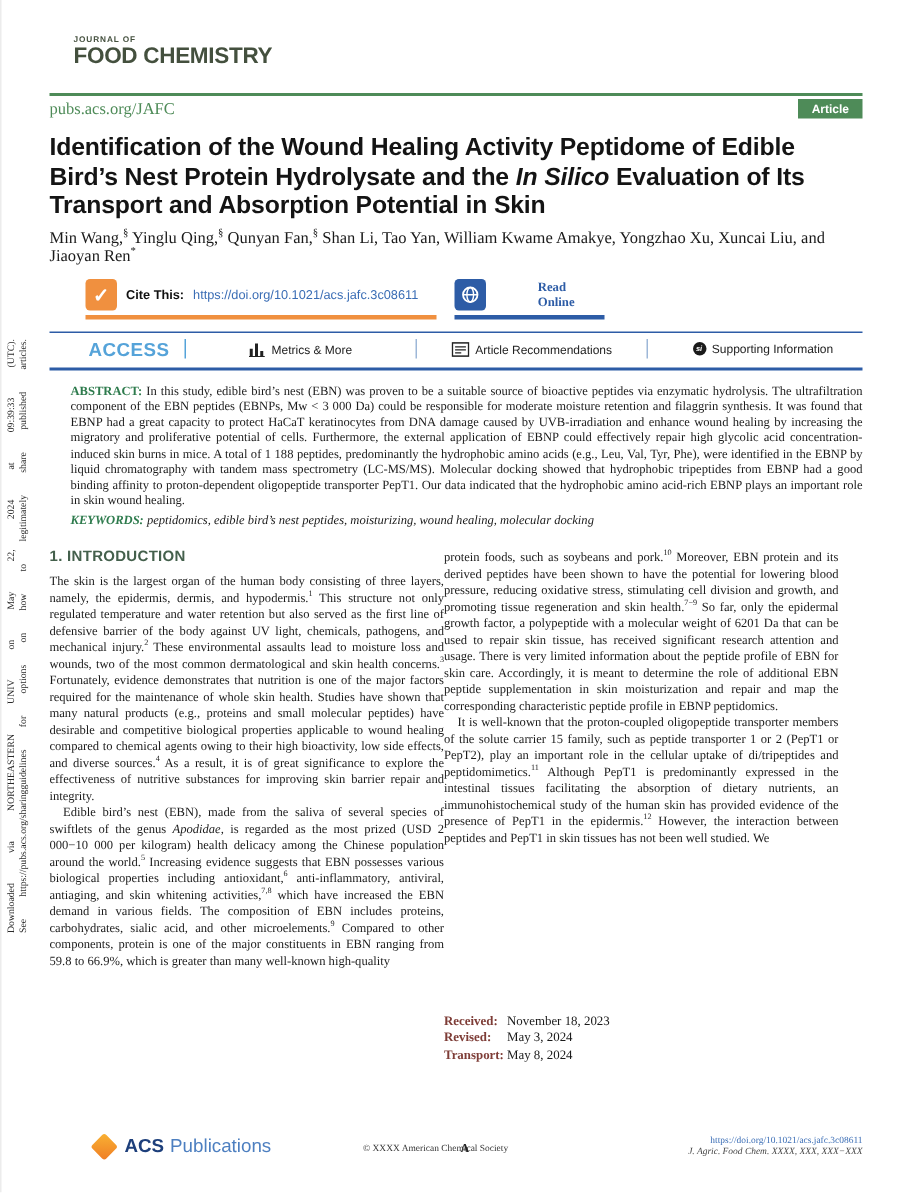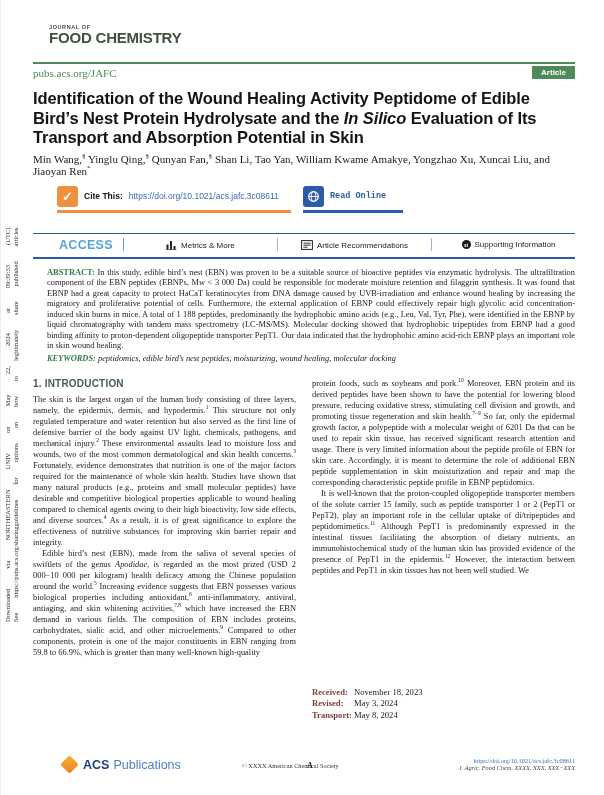--- a/index.html
+++ b/index.html
@@ -38,37 +38,37 @@
             padding-bottom:3px;width:234px;cursor:pointer;}
   .cite-icon{width:21px;height:21px;background:var(--cite-orange);color:#fff;font-weight:bold;
              display:flex;align-items:center;justify-content:center;font-size:13px;border-radius:3px;
              font-family:"Liberation Sans",sans-serif;}
   .cite-label{font-family:"Liberation Sans",sans-serif;font-size:8.5px;font-weight:bold;color:#111;}
   .cite-doi{font-family:"Liberation Sans",sans-serif;font-size:8.5px;color:var(--link-blue);text-decoration:none;}
   .read-box{display:flex;align-items:center;gap:6px;border-bottom:3px solid var(--rule-blue);
             padding-bottom:3px;width:100px;cursor:pointer;}
   .read-icon{width:21px;height:21px;background:var(--rule-blue);display:flex;align-items:center;
              justify-content:center;border-radius:3px;}
-  .read-label{font-family:Liberation Mono, monospace;font-size:8.5px;font-weight:bold;color:var(--rule-blue);}
-  
-  .access-bar{margin-top:20px;border-top:1px solid var(--rule-blue);border-bottom:2.5px solid var(--rule-blue);
+  .read-label{font-family:Liberation Serif, serif;font-size:8.5px;font-weight:bold;color:var(--rule-blue);margin-left:29px;}
+  
+  .access-bar{margin-top:8px;border-top:1px solid var(--rule-blue);border-bottom:2.5px solid var(--rule-blue);
               display:flex;align-items:center;padding:4px 0 5px 26px;gap:10px;
               font-family:"Liberation Sans",sans-serif;}
   .access-word{color:var(--access-blue);font-size:12.5px;font-weight:bold;letter-spacing:0.3px;cursor:pointer;}
   .a-sep{width:1px;height:13px;background:var(--access-blue);}
   .a-sep.gray{background:#9db7d8;}
   .a-item{display:flex;align-items:flex-end;gap:4px;font-size:8px;color:#222;cursor:pointer;flex:1;justify-content:center;}
   .si-circle{width:9px;height:9px;border-radius:50%;background:#1a1a1a;color:#fff;font-size:5px;
              display:flex;align-items:center;justify-content:center;font-style:italic;font-weight:bold;}
   
   .abstract{margin:9px 0 0 14px;font-size:8.4px;line-height:10.5px;text-align:justify;color:#1b1b1b;}
   .ab-label{color:var(--label-green);font-weight:bold;}
   .keywords{margin:2px 0 0 14px;font-size:8.4px;line-height:10.5px;font-style:italic;}
   
-  .columns{display:flex;gap:16px;margin-top:14px;}
+  .columns{display:flex;gap:0;margin-top:14px;}
   .col{width:263px;height:345px;overflow:hidden;position:relative;}
   .col h2{margin:0 0 5px 0;font-family:"Liberation Sans",sans-serif;font-size:10px;
           color:var(--heading-green);letter-spacing:0.2px;}
   .col p{margin:0;font-size:8.4px;line-height:11px;text-align:justify;color:#1b1b1b;}
   .col p.indent{text-indent:9px;}
   .dates{position:absolute;bottom:2px;left:0;font-size:8.6px;line-height:11.5px;}
   .d-label{display:inline-block;width:42px;font-weight:bold;color:var(--dates-maroon);}
   
   .footer{position:absolute;left:48px;right:30px;top:753px;height:36px;}
   .acs-logo{position:absolute;left:14px;top:2px;display:flex;align-items:center;gap:7px;cursor:pointer;}

